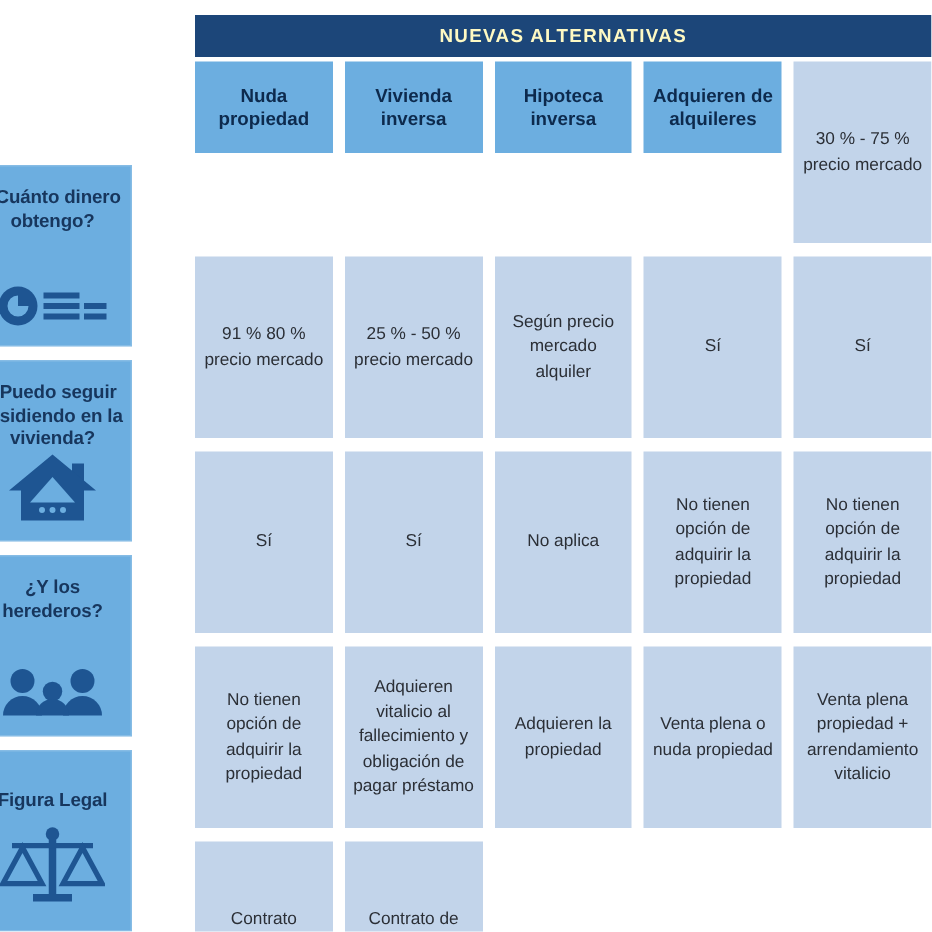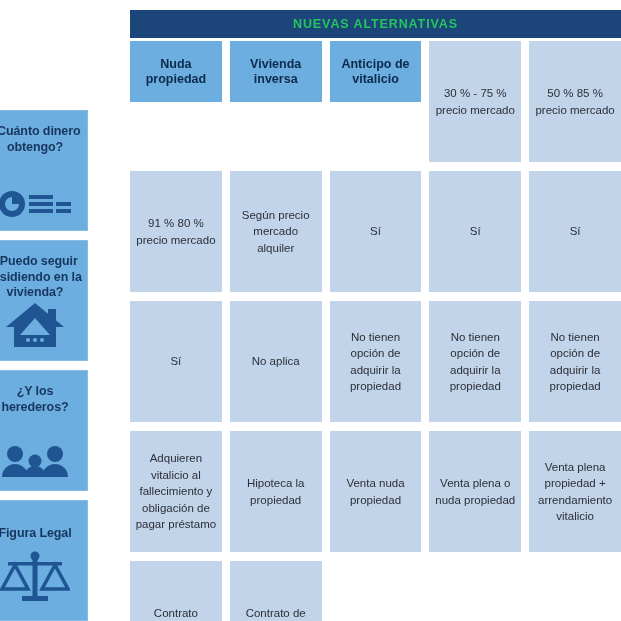--- a/index.html
+++ b/index.html
@@ -62,21 +62,21 @@
     left:130px;
     top:0;
     width:491px;
     height:621px;
   }
   #banner{
     position:absolute;
     left:0;top:10px;
     width:491px;height:28px;
     background:#1c4679;
-    color:#22c55e;
+    color:#fef9c3;
     font-size:12.5px;
     font-weight:bold;
     letter-spacing:0.9px;
     display:flex;
     align-items:center;
     justify-content:center;
     box-sizing:border-box;
   }
   #grid{
     position:absolute;
@@ -188,38 +188,38 @@
   </div>
 </div>
 
 <div id="table">
   <div id="banner">NUEVAS ALTERNATIVAS</div>
 
   <div id="grid">
 
     <div class="head-cell">Nuda propiedad</div>
     <div class="head-cell">Vivienda inversa</div>
-    <div class="head-cell">Anticipo de vitalicio</div>
+    <div class="head-cell">Hipoteca inversa</div>
+    <div class="head-cell">Adquieren de alquileres</div>
 
     <div class="cell">30 % - 75 % precio mercado</div>
-    <div class="cell">50 % 85 % precio mercado</div>
     <div class="cell">91 % 80 % precio mercado</div>
+    <div class="cell">25 % - 50 % precio mercado</div>
     <div class="cell">Según precio mercado alquiler</div>
 
     <div class="cell">Sí</div>
     <div class="cell">Sí</div>
     <div class="cell">Sí</div>
     <div class="cell">Sí</div>
     <div class="cell">No aplica</div>
 
     <div class="cell">No tienen opción de adquirir la propiedad</div>
     <div class="cell">No tienen opción de adquirir la propiedad</div>
     <div class="cell">No tienen opción de adquirir la propiedad</div>
     <div class="cell">Adquieren vitalicio al fallecimiento y obligación de pagar préstamo</div>
-    <div class="cell">Hipoteca la propiedad</div>
-
-    <div class="cell">Venta nuda propiedad</div>
+    <div class="cell">Adquieren la propiedad</div>
+
     <div class="cell">Venta plena o nuda propiedad</div>
     <div class="cell">Venta plena propiedad + arrendamiento vitalicio</div>
     <div class="cell">Contrato vitalicias</div>
     <div class="cell">Contrato de arrendamiento</div>
   </div>
 </div>
 
 </body></html>

